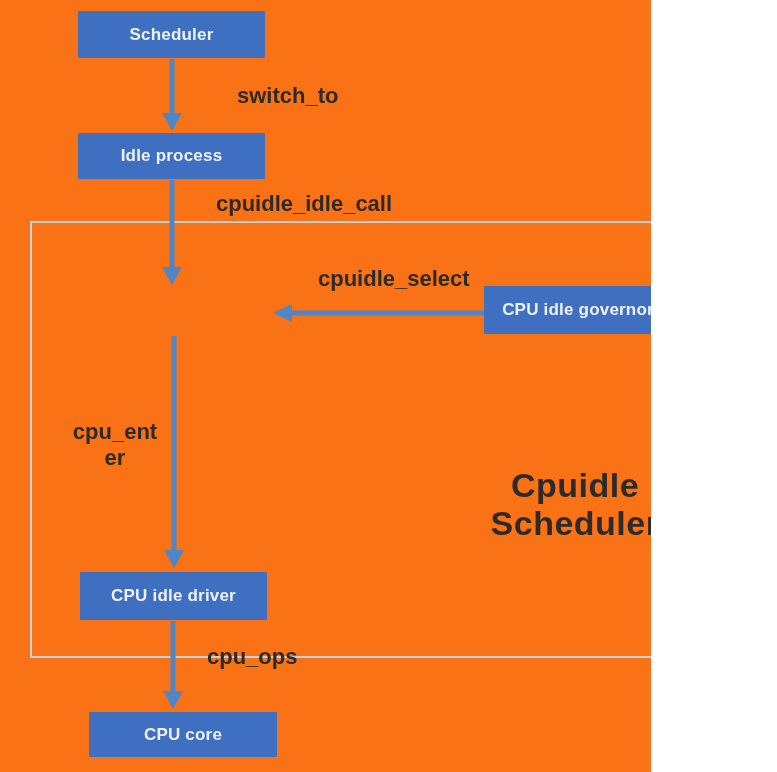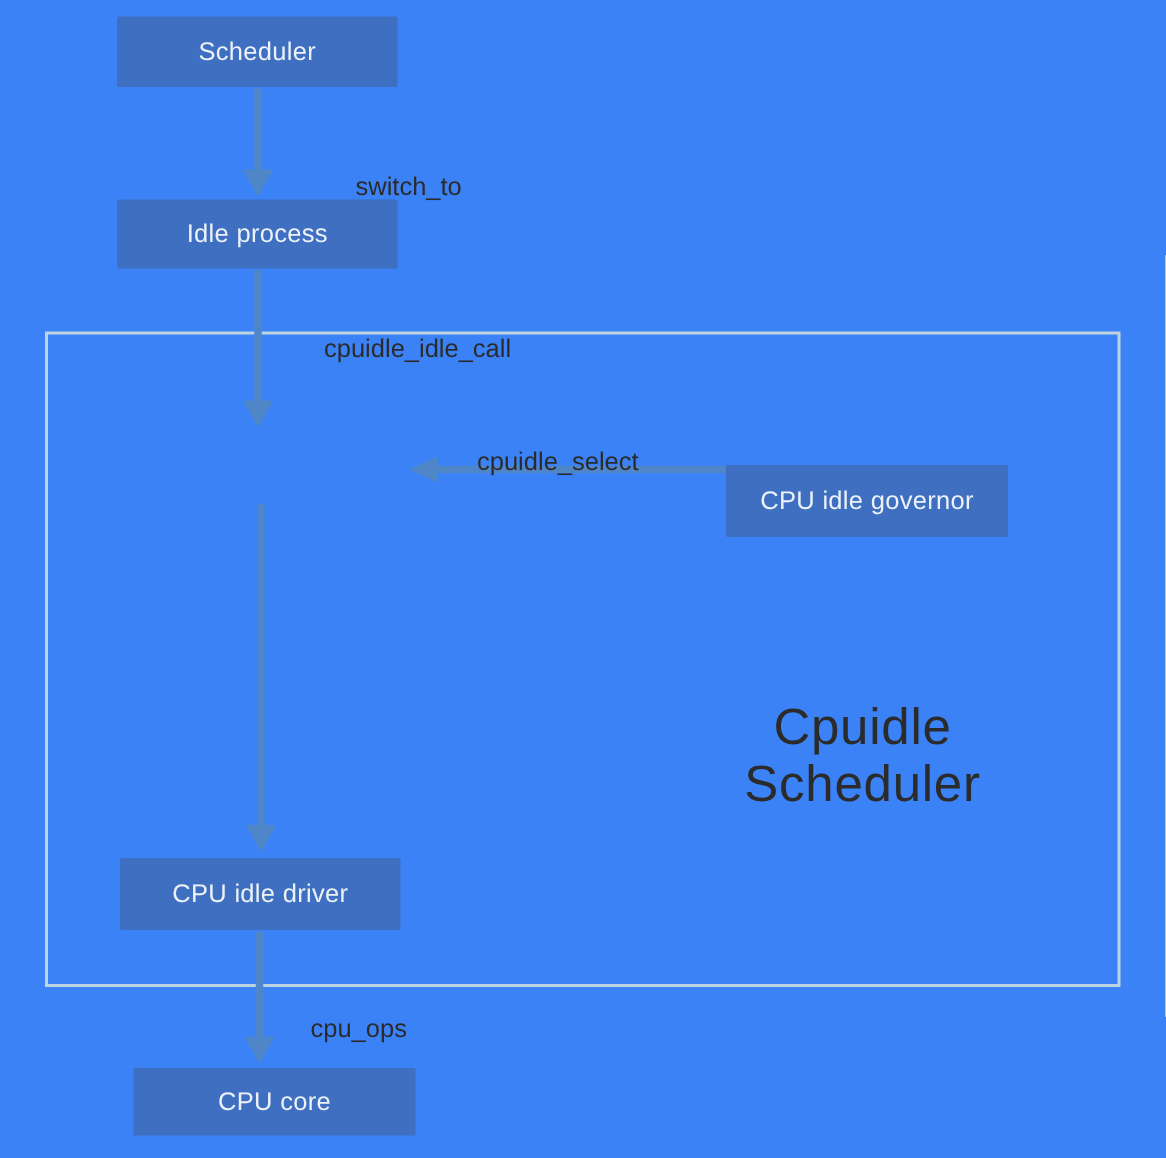--- a/index.html
+++ b/index.html
@@ -1,21 +1,22 @@
 <!DOCTYPE html>
 <html><head>
 <meta charset="utf-8">
 <style>
   html,body{margin:0;padding:0;background:#ffffff;}
   .canvas{
     position:relative;
-    width:777px;height:772px;
-    background:#3b82f6;
+    width:651px;height:772px;
+    background:#f97316;
     font-family:"Liberation Sans", sans-serif;
     overflow:hidden;
+    font-weight:bold;
   }
   .arrows{position:absolute;left:0;top:0;z-index:2;}
   .frame{
     position:absolute;
     left:30px;top:221px;width:713px;height:433px;
     border:2px solid #bdd3e0;
     background:transparent;
     z-index:1;
   }
   .node{
@@ -24,24 +25,23 @@
     color:#edf2f9;
     display:flex;align-items:center;justify-content:center;
     font-size:17px;
     border-radius:1px;
     z-index:3;
     letter-spacing:.2px;
   }
   .edge-label{
     position:absolute;
     color:#2b2b2b;
-    font-size:17px;
+    font-size:22px;
     z-index:3;
     white-space:pre-line;
-    margin-top:32px;
   }
   .big-title{
     position:absolute;
     left:430px;top:466px;width:290px;
     text-align:center;
     font-size:34px;
     line-height:1.12;
     color:#2b2b2b;
     z-index:3;
     white-space:pre-line;
@@ -77,31 +77,33 @@
       <line x1="173" y1="621" x2="173" y2="692" stroke="#4f86c8" stroke-width="5"></line>
       <polygon points="163,691 183,691 173,709" fill="#4f86c8"></polygon>
     </g>
   </svg>
 
   <div class="node" style="left:78px;top:11px;width:187px;height:47px;">Scheduler</div>
 
   <div class="node" style="left:78px;top:133px;width:187px;height:46px;">Idle process</div>
 
 
-  <div class="node" style="left:484px;top:286px;width:188px;height:48px;margin-top:24px;">CPU idle governor</div>
+  <div class="node" style="left:484px;top:286px;width:188px;height:48px;">CPU idle governor</div>
 
   <div class="node" style="left:89px;top:712px;width:188px;height:45px;">CPU core</div>
 
   <div class="node" style="left:80px;top:572px;width:187px;height:48px;">CPU idle driver</div>
 
   <div class="edge-label" style="left:237px;top:83px;">switch_to</div>
 
   <div class="edge-label" style="left:318px;top:266px;">cpuidle_select</div>
 
   <div class="edge-label" style="left:216px;top:191px;">cpuidle_idle_call</div>
 
+  <div class="edge-label center-text" style="left:64px;top:419px;width:102px;">cpu_ent
+er</div>
 
   <div class="edge-label" style="left:207px;top:644px;">cpu_ops</div>
 
   <div class="big-title">Cpuidle
 Scheduler</div>
 
 </div>
 
 </body></html>

